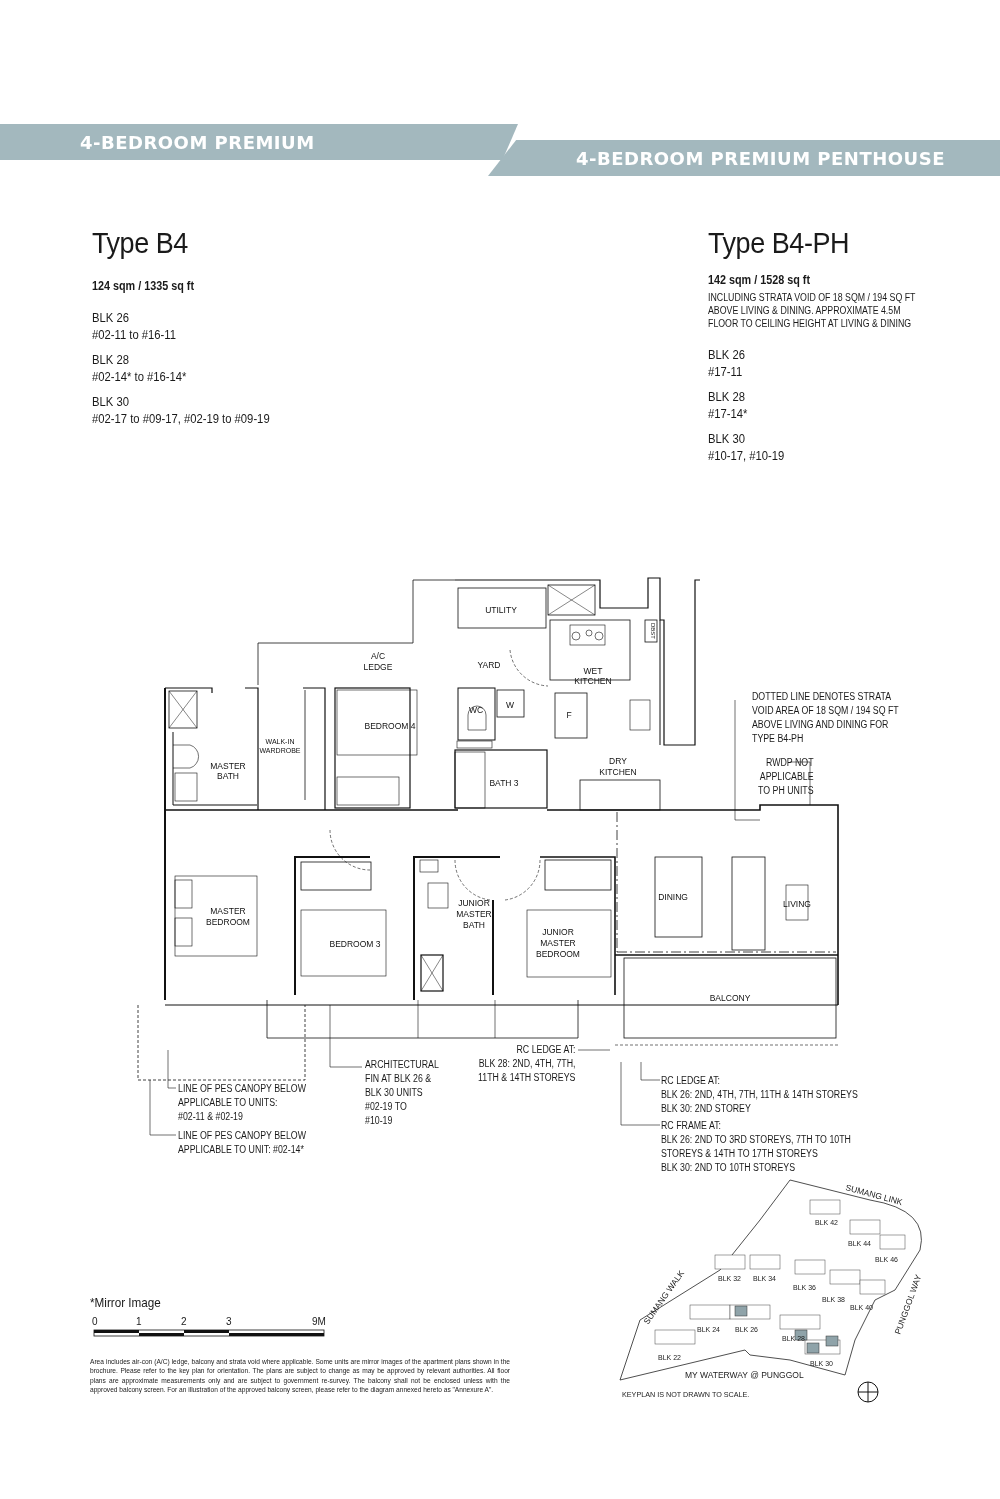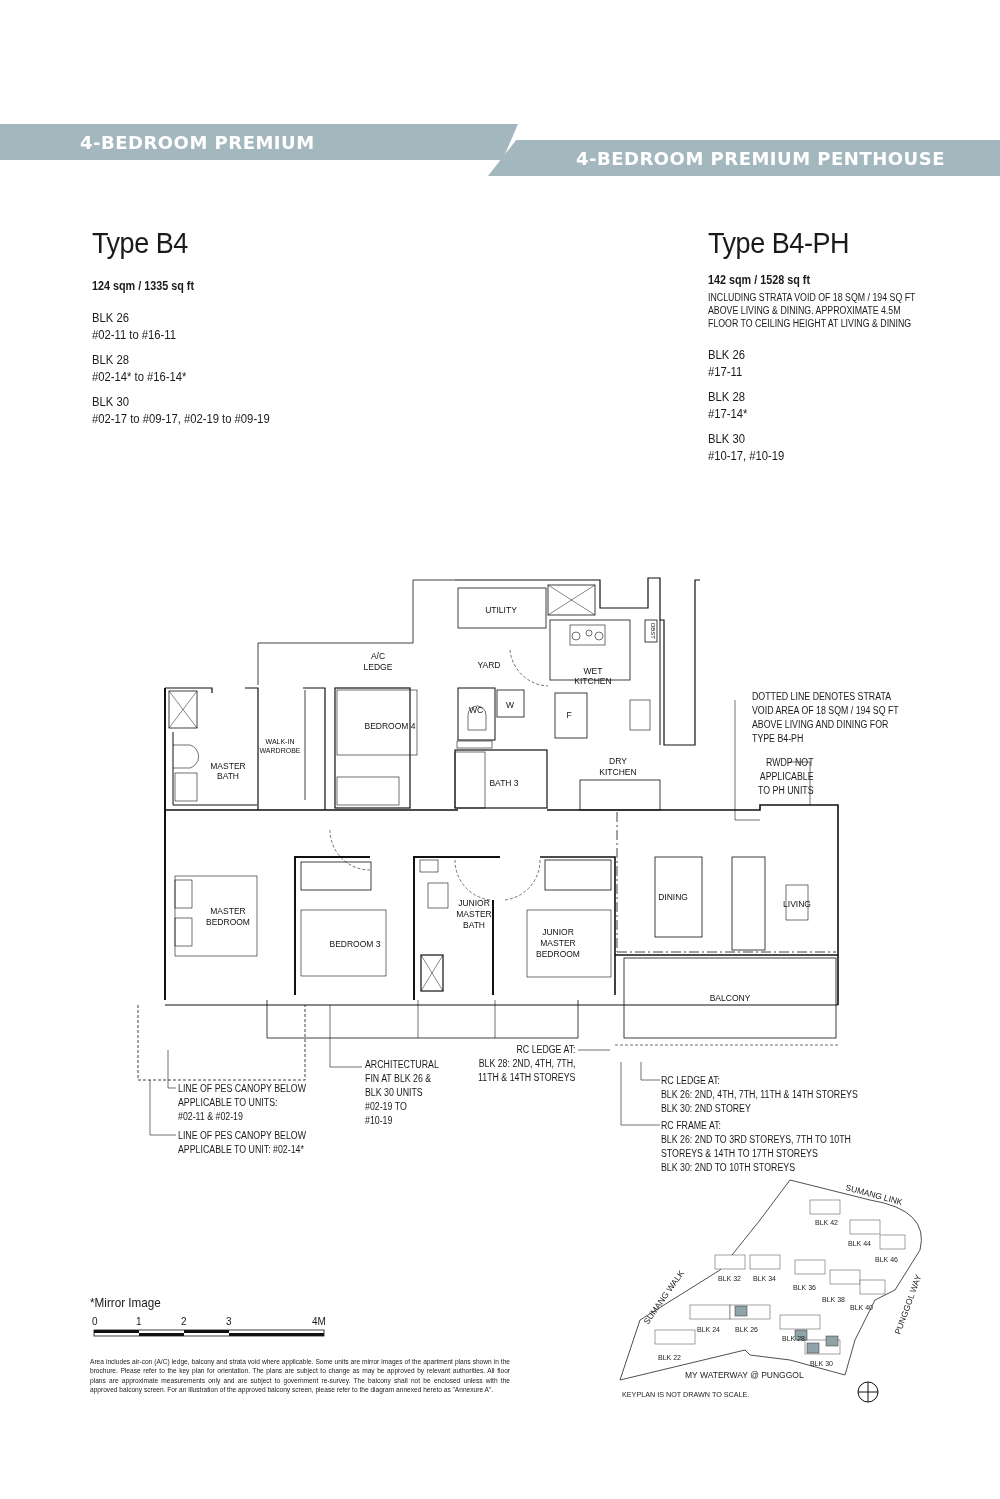--- a/index.html
+++ b/index.html
@@ -291,15 +291,15 @@
   <div>BLK 26: 2ND TO 3RD STOREYS, 7TH TO 10TH</div>
   <div>STOREYS &amp; 14TH TO 17TH STOREYS</div>
   <div>BLK 30: 2ND TO 10TH STOREYS</div>
 </div>
 
 <div class="mirror">*Mirror Image</div>
 <div class="scale-lbl" style="left:92px;">0</div>
 <div class="scale-lbl" style="left:136px;">1</div>
 <div class="scale-lbl" style="left:181px;">2</div>
 <div class="scale-lbl" style="left:226px;">3</div>
-<div class="scale-lbl" style="left:312px;">4M</div>
+<div class="scale-lbl" style="left:312px;">9M</div>
 <div class="disclaimer">Area includes air-con (A/C) ledge, balcony and strata void where applicable. Some units are mirror images of the apartment plans shown in the brochure. Please refer to the key plan for orientation. The plans are subject to change as may be approved by relevant authorities. All floor plans are approximate measurements only and are subject to government re-survey. The balcony shall not be enclosed unless with the approved balcony screen. For an illustration of the approved balcony screen, please refer to the diagram annexed hereto as "Annexure A".</div>
 <div class="keynote">KEYPLAN IS NOT DRAWN TO SCALE.</div>
 
 </body></html>

